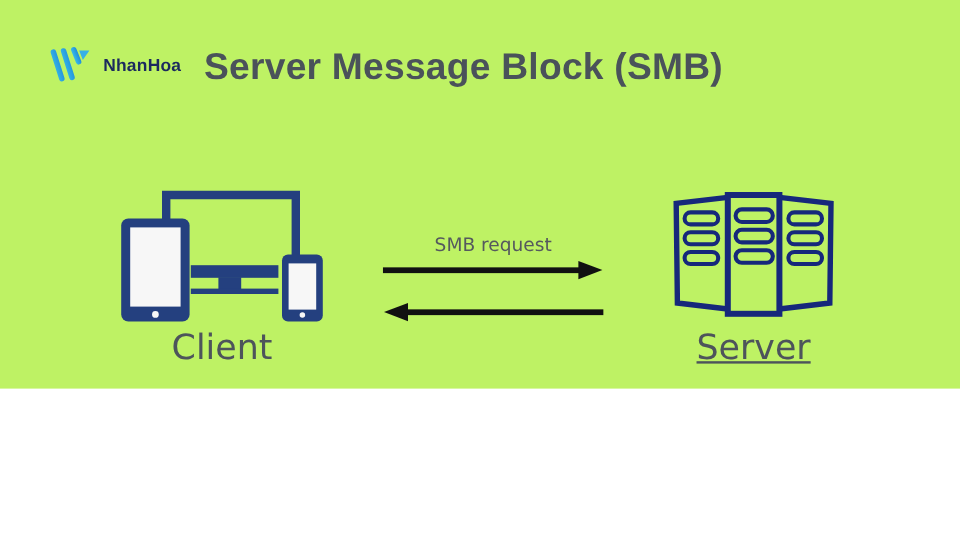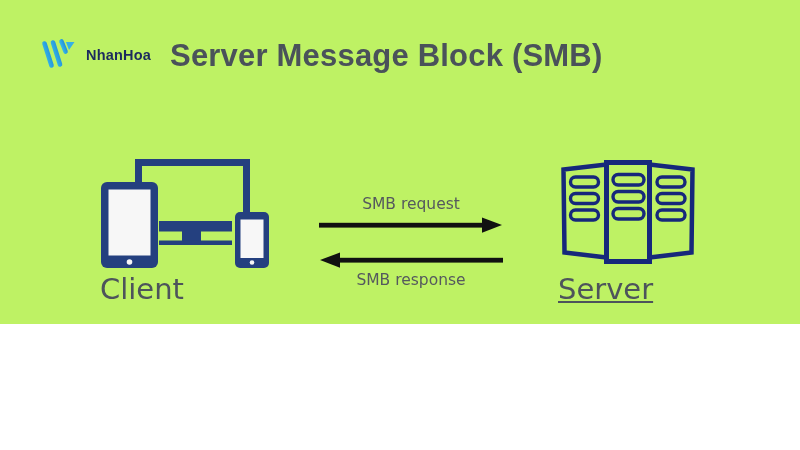--- a/index.html
+++ b/index.html
@@ -23,21 +23,21 @@
   .page-title{
     position:absolute;left:170px;top:38px;margin:0;
     font-size:31px;font-weight:bold;color:#4a525a;
     letter-spacing:.2px;
     font-family:Liberation Sans, sans-serif;
   }
   
   .client-group{position:absolute;left:100px;top:150px;width:170px;}
   .server-group{position:absolute;left:558px;top:160px;width:140px;}
   .node-label{
-    position:absolute;left:0;width:100%;
+    position:absolute;left:0;width:100%;text-align:center;
     font-family:"DejaVu Sans",sans-serif;
     font-size:29px;color:#4d545b;
   }
   .client-group .node-label{top:122px;}
   .server-group .node-label{top:112px;text-decoration:underline;}
   
   .flow{position:absolute;left:319px;width:184px;}
   .flow-request{top:158px;margin-top:37px;}
   .flow-response{top:251px;}
   .flow-label{
@@ -106,21 +106,20 @@
     </svg>
   </div>
 
   <div class="flow flow-response">
     <svg class="arrow-svg" width="184" height="18" viewBox="0 0 184 18">
       <g fill="#111111">
         <rect x="18" y="6.8" width="166" height="4.8"></rect>
         <polygon points="21,1.5 1,9.1 21,16.7"></polygon>
       </g>
     </svg>
-    <div class="flow-label">SMB response</div>
   </div>
 
   <div class="server-group">
     <svg width="140" height="105" viewBox="0 0 140 105">
       <g fill="none" stroke="#16287b">
 
         <path d="M48.5 4.5 L5.5 9.5 L6.5 92.5 L48.5 97.5" stroke-width="4.5"></path>
         <path d="M91.5 4.5 L134.5 9.5 L133.5 92.5 L91.5 97.5" stroke-width="4.5"></path>
 
         <rect x="48.5" y="2.5" width="43" height="99" stroke-width="5"></rect>

